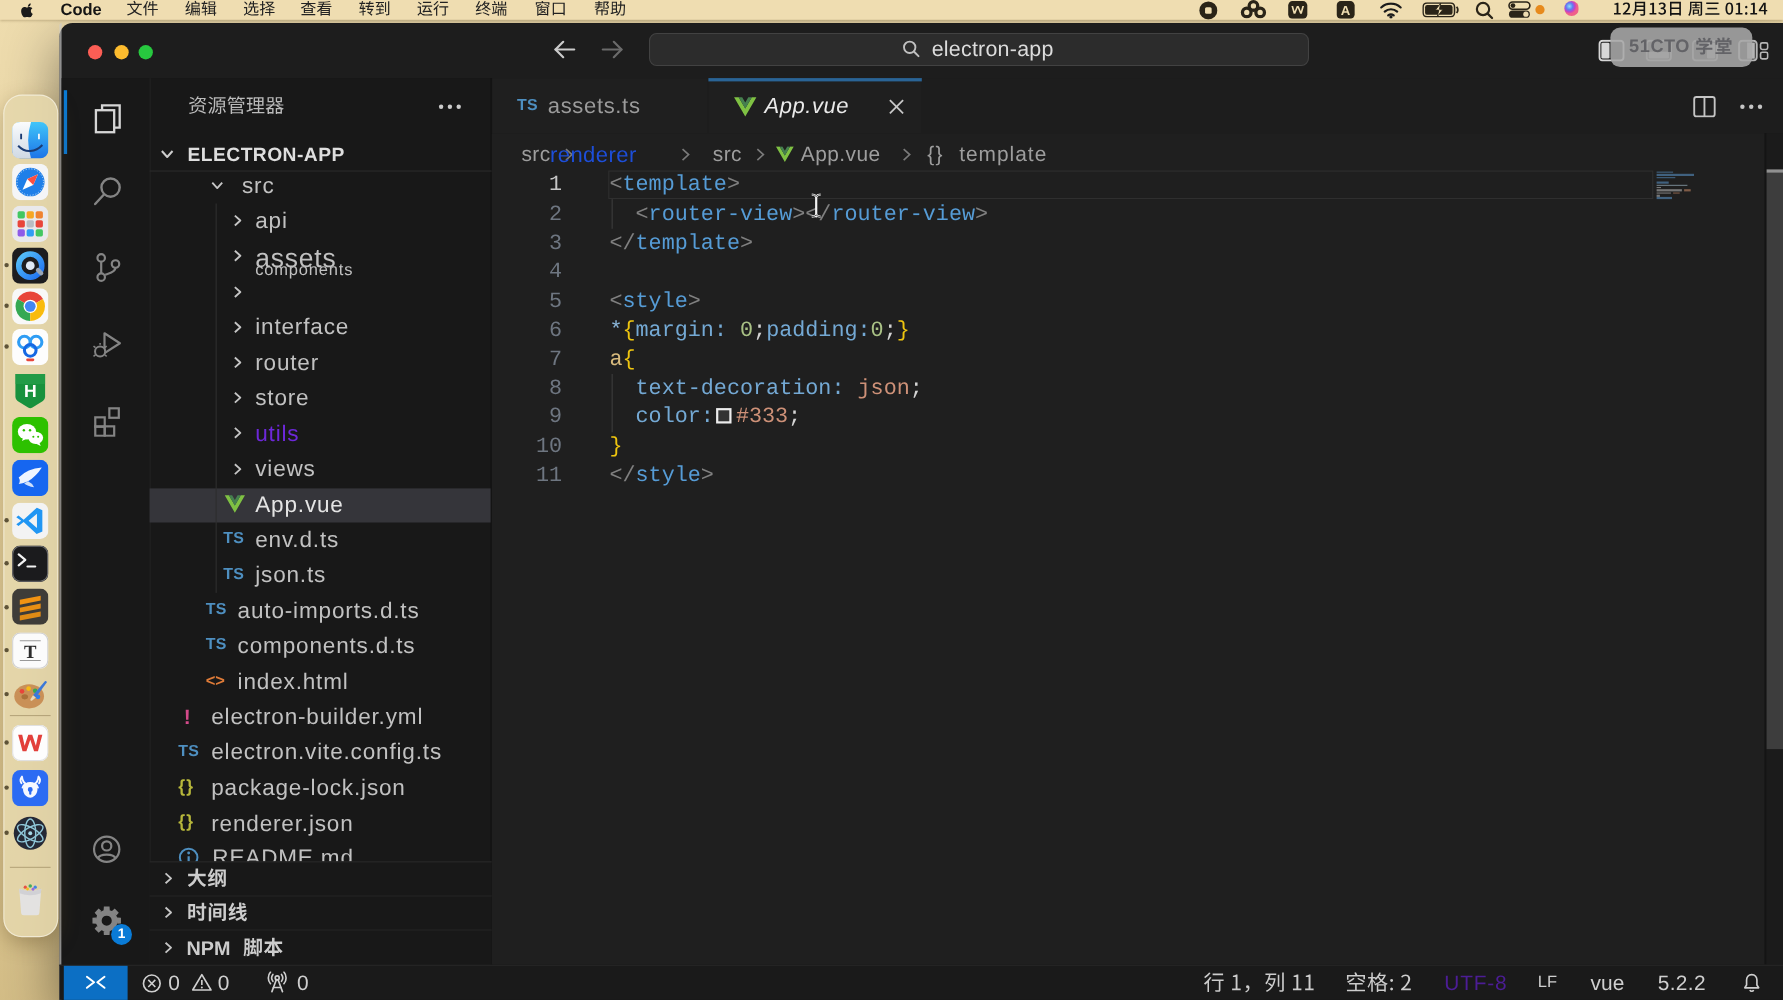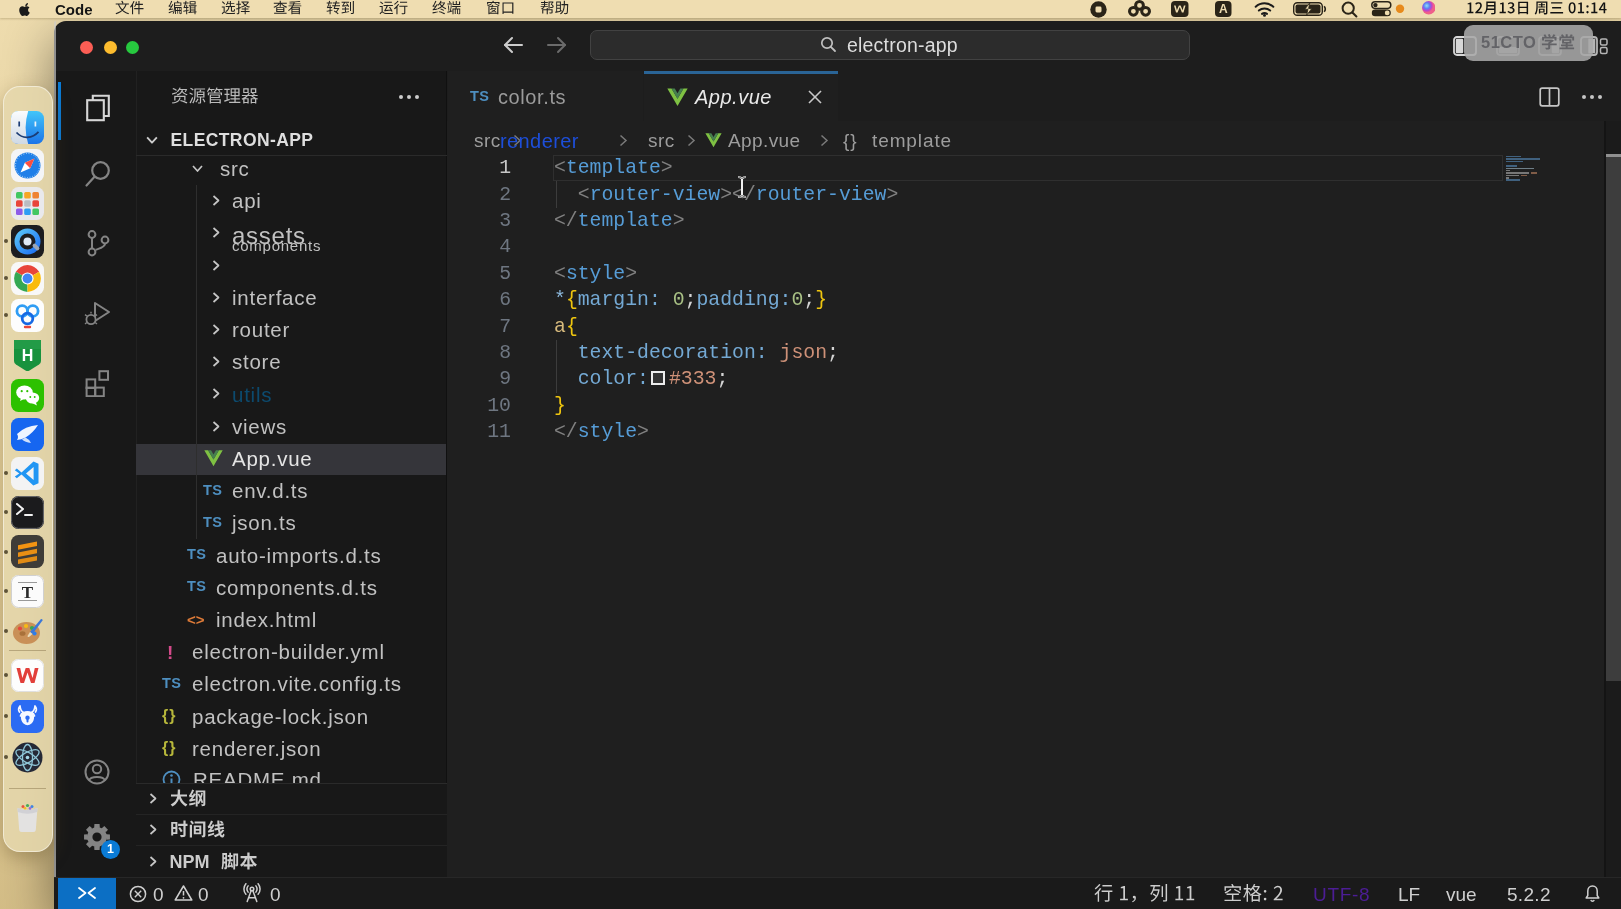--- a/index.html
+++ b/index.html
@@ -241,21 +241,21 @@
     <path d="M4.5 2 L9.5 6.5 L4.5 11" fill="none" stroke="#c5c5c5" stroke-width="1.7" stroke-linejoin="round"></path>
   </svg>
 <div class="a" style="left:232px;top:318.2px;font-size:20.5px;color:#c1c1c1;letter-spacing:0.75px">router</div>
 <svg class="a" style="left:209px;top:355.2px" width="13" height="13" viewBox="0 0 13 13">
     <path d="M4.5 2 L9.5 6.5 L4.5 11" fill="none" stroke="#c5c5c5" stroke-width="1.7" stroke-linejoin="round"></path>
   </svg>
 <div class="a" style="left:232px;top:350.4px;font-size:20.5px;color:#c1c1c1;letter-spacing:0.75px">store</div>
 <svg class="a" style="left:209px;top:387.4px" width="13" height="13" viewBox="0 0 13 13">
     <path d="M4.5 2 L9.5 6.5 L4.5 11" fill="none" stroke="#c5c5c5" stroke-width="1.7" stroke-linejoin="round"></path>
   </svg>
-<div class="a" style="left:232px;top:382.6px;font-size:20.5px;color:#0c4a6e;letter-spacing:0.75px">utils</div>
+<div class="a" style="left:232px;top:382.6px;font-size:20.5px;color:#6d28d9;letter-spacing:0.75px">utils</div>
 <svg class="a" style="left:209px;top:419.59999999999997px" width="13" height="13" viewBox="0 0 13 13">
     <path d="M4.5 2 L9.5 6.5 L4.5 11" fill="none" stroke="#c5c5c5" stroke-width="1.7" stroke-linejoin="round"></path>
   </svg>
 <div class="a" style="left:232px;top:414.8px;font-size:20.5px;color:#c1c1c1;letter-spacing:0.75px">views</div>
 <svg class="a" style="left:204px;top:450px" width="19" height="17" viewBox="0 0 19 17">
     <path d="M0.3 0.3 L9.5 16.2 L18.7 0.3 L14.9 0.3 L9.5 9.6 L4.1 0.3 Z" fill="#7fc143"></path>
     <path d="M4.1 0.3 L9.5 9.6 L14.9 0.3 L12 0.3 L9.5 4.6 L7 0.3 Z" fill="#46804f"></path>
   </svg>
 <div class="a" style="left:232px;top:447.0px;font-size:20.5px;color:#e4e4e4;letter-spacing:0.75px">App.vue</div>
 <div class="a" style="left:203px;top:481.7px;font-size:14.5px;font-weight:700;color:#4e8fc0;letter-spacing:0.3px">TS</div>
@@ -302,21 +302,21 @@
 <svg class="a" style="left:146px;top:855px" width="13" height="13" viewBox="0 0 13 13">
     <path d="M4.5 2 L9.5 6.5 L4.5 11" fill="none" stroke="#c5c5c5" stroke-width="1.7" stroke-linejoin="round"></path>
   </svg>
 <div class="a" style="left:169.5px;top:851.5px;font-size:18px;font-weight:700;color:#cccccc">NPM</div>
 <svg style="position:absolute;left:221.0px;top:848.2px;overflow:visible" width="39" height="27">
     <path transform="translate(0,19.8)" d="M2.1 -14.7H5.2V-12.7H2.1ZM2.0 -10.6H5.2V-8.6H2.0ZM1.9 -6.4H5.2V-4.4H1.9ZM1.3 -14.7H2.9V-8.1Q2.9 -7.0 2.9 -5.8Q2.9 -4.5 2.8 -3.2Q2.7 -1.9 2.4 -0.7Q2.2 0.6 1.9 1.6Q1.7 1.4 1.4 1.3Q1.1 1.1 0.9 1.0Q0.6 0.8 0.4 0.8Q0.8 -0.5 1.0 -2.1Q1.2 -3.6 1.2 -5.2Q1.3 -6.8 1.3 -8.1ZM4.3 -14.7H6.0V-0.6Q6.0 0.0 5.9 0.4Q5.8 0.9 5.4 1.1Q5.1 1.3 4.6 1.4Q4.1 1.5 3.4 1.5Q3.4 1.1 3.3 0.5Q3.1 -0.0 3.0 -0.4Q3.3 -0.4 3.6 -0.4Q3.9 -0.4 4.1 -0.4Q4.3 -0.4 4.3 -0.6ZM15.3 -14.3H17.1V-3.6Q17.1 -3.0 17.0 -2.5Q16.9 -2.1 16.5 -1.8Q16.2 -1.6 15.7 -1.5Q15.3 -1.5 14.7 -1.5Q14.6 -1.9 14.5 -2.4Q14.3 -3.0 14.1 -3.4Q14.5 -3.4 14.7 -3.4Q15.0 -3.4 15.1 -3.4Q15.3 -3.4 15.3 -3.6ZM12.3 -14.3H16.4V-12.2H14.1V1.6H12.3ZM6.7 -12.7H11.6V-10.7H6.7ZM6.3 -8.5H11.9V-6.5H6.3ZM8.3 -15.1H10.0V-7.2H8.3ZM9.5 -5.0 10.8 -5.5Q11.1 -4.7 11.4 -3.8Q11.6 -2.9 11.8 -2.1Q12.0 -1.3 12.1 -0.6L10.6 -0.1Q10.6 -0.7 10.4 -1.6Q10.2 -2.4 10.0 -3.3Q9.7 -4.2 9.5 -5.0ZM6.7 -0.2 6.6 -1.7 7.4 -2.3 11.4 -2.9Q11.4 -2.5 11.4 -2.0Q11.4 -1.5 11.5 -1.2Q10.1 -1.0 9.3 -0.8Q8.4 -0.7 7.9 -0.5Q7.4 -0.4 7.1 -0.3Q6.9 -0.2 6.7 -0.2ZM6.7 -0.1Q6.7 -0.3 6.6 -0.6Q6.5 -0.9 6.4 -1.3Q6.3 -1.6 6.1 -1.8Q6.4 -1.9 6.5 -2.1Q6.7 -2.4 6.9 -2.8Q7.0 -3.1 7.2 -3.8Q7.4 -4.6 7.6 -5.5Q7.8 -6.5 7.9 -7.4L9.7 -6.9Q9.5 -5.9 9.2 -4.9Q8.9 -3.8 8.5 -2.9Q8.2 -1.9 7.8 -1.1V-1.1Q7.8 -1.1 7.6 -1.0Q7.5 -0.9 7.3 -0.7Q7.1 -0.6 6.9 -0.4Q6.7 -0.3 6.7 -0.1Z M19.6 -11.8H35.5V-9.6H19.6ZM22.6 -3.6H32.4V-1.4H22.6ZM26.3 -15.3H28.6V1.6H26.3ZM24.5 -11.0 26.5 -10.4Q25.9 -8.5 25.0 -6.8Q24.1 -5.0 23.0 -3.6Q21.8 -2.1 20.5 -1.1Q20.3 -1.3 20.1 -1.7Q19.8 -2.0 19.5 -2.3Q19.2 -2.6 18.9 -2.8Q20.2 -3.7 21.2 -5.0Q22.3 -6.3 23.2 -7.8Q24.0 -9.4 24.5 -11.0ZM30.4 -10.9Q30.9 -9.4 31.8 -7.9Q32.6 -6.4 33.7 -5.1Q34.8 -3.9 36.0 -3.1Q35.7 -2.8 35.4 -2.5Q35.1 -2.2 34.8 -1.8Q34.5 -1.5 34.3 -1.2Q33.0 -2.2 31.9 -3.6Q30.8 -5.0 29.9 -6.8Q29.1 -8.5 28.4 -10.4Z" fill="#cccccc" fill-opacity="1"></path>
   </svg>
 <div class="a" style="left:447px;top:71px;width:1174px;height:50px;background:#1d1d1d"></div>
 <div class="a" style="left:447.5px;top:71px;width:195px;height:50px;background:#1f1f1f"></div>
 <div class="a" style="left:470px;top:88px;font-size:14.5px;font-weight:700;color:#4e8fc0;letter-spacing:0.3px">TS</div>
-<div class="a" style="left:498px;top:85.5px;font-size:20px;color:#9b9b9b;letter-spacing:0.6px">color.ts</div>
+<div class="a" style="left:498px;top:85.5px;font-size:20px;color:#9b9b9b;letter-spacing:0.6px">assets.ts</div>
 <div class="a" style="left:643.5px;top:71px;width:194px;height:50px;background:#1f1f1f"></div>
 <div class="a" style="left:643.5px;top:71px;width:194px;height:2.6px;background:#2a6496"></div>
 <svg class="a" style="left:667px;top:88px" width="21" height="19" viewBox="0 0 19 17">
     <path d="M0.3 0.3 L9.5 16.2 L18.7 0.3 L14.9 0.3 L9.5 9.6 L4.1 0.3 Z" fill="#7fc143"></path>
     <path d="M4.1 0.3 L9.5 9.6 L14.9 0.3 L12 0.3 L9.5 4.6 L7 0.3 Z" fill="#46804f"></path>
   </svg>
 <div class="a" style="left:695px;top:85.5px;font-size:20px;font-style:italic;color:#eaeaea;letter-spacing:0.5px">App.vue</div>
 <svg class="a" style="left:806px;top:88px" width="18" height="18" viewBox="0 0 18 18">
     <g stroke="#c8c8c8" stroke-width="1.6">
       <line x1="3" y1="3" x2="15" y2="15"></line>
@@ -443,21 +443,21 @@
     </g>
   </svg>
 <div class="a" style="left:270px;top:883.5px;font-size:19px;color:#cfcfcf">0</div>
 <svg style="position:absolute;left:1094.0px;top:878.6px;overflow:visible" width="104" height="29">
     <path transform="translate(0,21.2)" d="M8.4 -15.1H17.9V-13.7H8.4ZM14.0 -9.3H15.5V-0.3Q15.5 0.4 15.3 0.7Q15.1 1.1 14.6 1.3Q14.2 1.4 13.3 1.5Q12.4 1.5 11.0 1.5Q11.0 1.2 10.8 0.8Q10.7 0.4 10.5 0.1Q11.2 0.1 11.8 0.1Q12.5 0.1 12.9 0.1Q13.4 0.1 13.5 0.1Q13.8 0.1 13.9 -0.0Q14.0 -0.1 14.0 -0.3ZM7.6 -9.7H18.4V-8.3H7.6ZM3.7 -8.2 5.0 -9.5 5.1 -9.4V1.6H3.7ZM5.9 -12.1 7.3 -11.6Q6.6 -10.4 5.6 -9.1Q4.6 -7.9 3.6 -6.9Q2.5 -5.8 1.5 -5.0Q1.4 -5.2 1.2 -5.4Q1.0 -5.6 0.8 -5.8Q0.6 -6.1 0.5 -6.2Q1.5 -6.9 2.5 -7.9Q3.5 -8.8 4.4 -9.9Q5.3 -11.0 5.9 -12.1ZM5.1 -16.2 6.5 -15.7Q5.9 -14.8 5.1 -13.9Q4.2 -13.1 3.3 -12.3Q2.4 -11.5 1.5 -10.8Q1.4 -11.0 1.3 -11.2Q1.1 -11.4 1.0 -11.7Q0.8 -11.9 0.7 -12.0Q1.5 -12.6 2.3 -13.3Q3.2 -14.0 3.9 -14.8Q4.7 -15.5 5.1 -16.2Z M26.1 0.0V-1.5H29.3V-12.0H26.8V-13.1Q27.7 -13.3 28.4 -13.6Q29.1 -13.8 29.7 -14.2H31.0V-1.5H33.9V0.0Z M38.6 2.1 38.1 1.0Q39.3 0.6 40.0 -0.2Q40.6 -1.0 40.6 -2.0L40.2 -3.7L41.3 -2.2Q41.0 -2.0 40.8 -1.9Q40.5 -1.8 40.2 -1.8Q39.6 -1.8 39.2 -2.1Q38.8 -2.5 38.8 -3.1Q38.8 -3.8 39.2 -4.2Q39.7 -4.5 40.3 -4.5Q41.1 -4.5 41.5 -3.9Q41.9 -3.3 41.9 -2.3Q41.9 -0.8 41.0 0.4Q40.1 1.5 38.6 2.1Z M56.4 -15.2H66.2V-13.8H56.4ZM59.7 -14.6 61.1 -14.4Q60.8 -12.6 60.2 -10.9Q59.6 -9.3 58.9 -7.8Q58.2 -6.4 57.4 -5.3Q57.3 -5.5 57.1 -5.7Q56.9 -5.8 56.6 -6.0Q56.4 -6.2 56.2 -6.3Q57.1 -7.3 57.8 -8.6Q58.4 -9.9 58.9 -11.4Q59.4 -13.0 59.7 -14.6ZM59.7 -10.9H64.5V-9.5H59.3ZM64.3 -10.9H64.5L64.8 -10.9L65.7 -10.6Q65.2 -7.3 64.1 -4.9Q63.0 -2.5 61.3 -0.9Q59.7 0.7 57.6 1.6Q57.5 1.5 57.4 1.2Q57.2 1.0 57.1 0.8Q56.9 0.6 56.8 0.4Q58.7 -0.3 60.2 -1.8Q61.7 -3.3 62.8 -5.5Q63.9 -7.7 64.3 -10.6ZM58.7 -5.8 59.6 -6.9Q60.1 -6.5 60.7 -6.1Q61.3 -5.7 61.9 -5.2Q62.5 -4.8 62.8 -4.4L62.0 -3.2Q61.6 -3.6 61.1 -4.0Q60.5 -4.5 59.9 -5.0Q59.3 -5.4 58.7 -5.8ZM67.6 -14.0H69.0V-3.2H67.6ZM71.6 -16.1H73.1V-0.3Q73.1 0.3 72.9 0.7Q72.7 1.0 72.3 1.2Q71.8 1.4 71.1 1.4Q70.4 1.5 69.3 1.5Q69.2 1.2 69.1 0.8Q69.0 0.4 68.8 0.1Q69.6 0.1 70.3 0.1Q71.0 0.1 71.2 0.1Q71.4 0.1 71.5 -0.0Q71.6 -0.1 71.6 -0.3Z M81.4 0.0V-1.5H84.5V-12.0H82.0V-13.1Q82.9 -13.3 83.6 -13.6Q84.4 -13.8 84.9 -14.2H86.3V-1.5H89.1V0.0Z M92.5 0.0V-1.5H95.6V-12.0H93.1V-13.1Q94.1 -13.3 94.8 -13.6Q95.5 -13.8 96.0 -14.2H97.4V-1.5H100.2V0.0Z" fill="#cccccc" fill-opacity="1"></path>
   </svg>
 <svg style="position:absolute;left:1223.0px;top:878.6px;overflow:visible" width="64" height="29">
     <path transform="translate(0,21.2)" d="M8.9 -5.8H10.4V0.2H8.9ZM1.5 -13.9H17.9V-10.0H16.4V-12.5H2.9V-9.5H1.5ZM3.5 -6.6H15.9V-5.3H3.5ZM1.5 -0.4H17.9V0.9H1.5ZM10.9 -10.4 11.8 -11.3Q12.5 -11.0 13.3 -10.5Q14.1 -10.1 15.0 -9.7Q15.8 -9.2 16.5 -8.8Q17.2 -8.4 17.7 -8.0L16.8 -6.9Q16.3 -7.2 15.6 -7.7Q14.9 -8.1 14.1 -8.6Q13.3 -9.1 12.4 -9.5Q11.6 -10.0 10.9 -10.4ZM7.4 -11.4 8.4 -10.5Q7.7 -9.8 6.7 -9.1Q5.8 -8.4 4.7 -7.8Q3.6 -7.2 2.5 -6.7L1.6 -8.0Q3.4 -8.6 4.8 -9.5Q6.3 -10.4 7.4 -11.4ZM8.2 -15.9 9.7 -16.3Q10.0 -15.7 10.4 -14.9Q10.8 -14.1 11.0 -13.6L9.4 -13.0Q9.2 -13.6 8.9 -14.4Q8.5 -15.2 8.2 -15.9Z M30.4 -14.1H35.8V-12.9H30.4ZM28.6 -5.5H36.8V1.5H35.4V-4.3H30.0V1.6H28.6ZM29.2 -0.6H36.1V0.7H29.2ZM30.9 -16.2 32.3 -15.9Q31.8 -14.6 31.1 -13.4Q30.4 -12.2 29.6 -11.1Q28.7 -10.1 27.8 -9.3Q27.7 -9.5 27.5 -9.7Q27.3 -9.8 27.1 -10.0Q26.9 -10.2 26.7 -10.3Q28.0 -11.4 29.1 -12.9Q30.3 -14.5 30.9 -16.2ZM35.4 -14.1H35.7L36.0 -14.2L36.9 -13.8Q36.2 -12.0 35.2 -10.5Q34.2 -9.0 32.9 -7.9Q31.6 -6.7 30.1 -5.8Q28.6 -5.0 27.1 -4.4Q27.0 -4.7 26.7 -5.1Q26.5 -5.4 26.3 -5.6Q27.7 -6.1 29.1 -6.8Q30.5 -7.6 31.8 -8.7Q33.0 -9.7 34.0 -11.0Q34.9 -12.4 35.4 -13.9ZM30.3 -13.1Q30.9 -11.8 32.0 -10.4Q33.1 -9.0 34.8 -7.9Q36.4 -6.7 38.5 -6.1Q38.4 -5.9 38.2 -5.7Q38.1 -5.5 37.9 -5.3Q37.8 -5.1 37.7 -4.9Q35.5 -5.6 33.8 -6.9Q32.2 -8.1 31.0 -9.6Q29.9 -11.0 29.2 -12.5ZM20.7 -12.1H27.5V-10.7H20.7ZM23.6 -16.2H25.0V1.5H23.6ZM23.5 -11.2 24.5 -10.9Q24.2 -9.8 23.9 -8.5Q23.5 -7.3 23.0 -6.1Q22.6 -4.9 22.1 -3.9Q21.5 -2.8 21.0 -2.1Q20.9 -2.4 20.7 -2.8Q20.4 -3.1 20.2 -3.4Q20.8 -4.0 21.3 -4.9Q21.7 -5.8 22.2 -6.9Q22.6 -8.0 23.0 -9.1Q23.3 -10.2 23.5 -11.2ZM24.9 -9.9Q25.1 -9.8 25.4 -9.3Q25.8 -8.9 26.2 -8.4Q26.6 -7.9 26.9 -7.5Q27.3 -7.1 27.4 -6.9L26.6 -5.8Q26.4 -6.1 26.1 -6.6Q25.8 -7.1 25.4 -7.6Q25.0 -8.1 24.7 -8.6Q24.4 -9.0 24.2 -9.3Z M42.1 -7.5Q41.6 -7.5 41.2 -7.9Q40.8 -8.3 40.8 -8.9Q40.8 -9.5 41.2 -9.9Q41.6 -10.2 42.1 -10.2Q42.6 -10.2 43.0 -9.9Q43.4 -9.5 43.4 -8.9Q43.4 -8.3 43.0 -7.9Q42.6 -7.5 42.1 -7.5ZM42.1 0.3Q41.6 0.3 41.2 -0.1Q40.8 -0.5 40.8 -1.1Q40.8 -1.7 41.2 -2.1Q41.6 -2.4 42.1 -2.4Q42.6 -2.4 43.0 -2.1Q43.4 -1.7 43.4 -1.1Q43.4 -0.5 43.0 -0.1Q42.6 0.3 42.1 0.3Z M50.7 0.0V-1.0Q53.0 -3.0 54.4 -4.6Q55.8 -6.2 56.5 -7.6Q57.2 -9.0 57.2 -10.2Q57.2 -11.0 56.9 -11.6Q56.7 -12.2 56.1 -12.6Q55.5 -13.0 54.6 -13.0Q53.8 -13.0 53.0 -12.5Q52.3 -12.0 51.7 -11.3L50.7 -12.3Q51.5 -13.3 52.5 -13.8Q53.5 -14.4 54.8 -14.4Q56.1 -14.4 57.0 -13.9Q57.9 -13.4 58.4 -12.4Q59.0 -11.5 59.0 -10.2Q59.0 -8.8 58.3 -7.4Q57.6 -5.9 56.3 -4.5Q55.1 -3.0 53.4 -1.4Q54.0 -1.4 54.6 -1.5Q55.2 -1.5 55.7 -1.5H59.6V0.0Z" fill="#cccccc" fill-opacity="1"></path>
   </svg>
 <div class="a" style="left:1313px;top:883.5px;font-size:19px;color:#4c1d95;letter-spacing:0.7px">UTF-8</div>
-<div class="a" style="left:1398px;top:883.5px;font-size:19px;color:#cfcfcf">LF</div>
+<div class="a" style="left:1398px;top:883.5px;font-size:15px;color:#cfcfcf">LF</div>
 <div class="a" style="left:1446px;top:883.5px;font-size:19px;color:#cfcfcf">vue</div>
 <div class="a" style="left:1507px;top:883.5px;font-size:19px;color:#cfcfcf;letter-spacing:0.3px">5.2.2</div>
 <svg class="a" style="left:1583px;top:883.5px" width="19" height="19" viewBox="0 0 19 19">
     <path d="M9.5 2 C6.5 2 4.8 4.3 4.8 7 L4.8 11.5 L3.2 14 L15.8 14 L14.2 11.5 L14.2 7 C14.2 4.3 12.5 2 9.5 2 Z" fill="none" stroke="#cfcfcf" stroke-width="1.5" stroke-linejoin="round"></path>
     <path d="M7.8 16 a1.8 1.8 0 0 0 3.4 0" fill="none" stroke="#cfcfcf" stroke-width="1.4"></path>
   </svg>
 <div class="a" style="left:2.5px;top:86px;width:50px;height:766px;background:rgba(229,215,172,0.88);border:1px solid rgba(255,255,255,0.5);border-radius:17px;box-shadow:0 6px 18px rgba(90,70,30,0.35)"></div>
 <div class="a" style="left:11px;top:110.5px;width:33px;height:33px"><svg width="33" height="33" viewBox="0 0 33 33">
       <defs>
         <linearGradient id="fnd" x1="0" y1="0" x2="0" y2="1">

